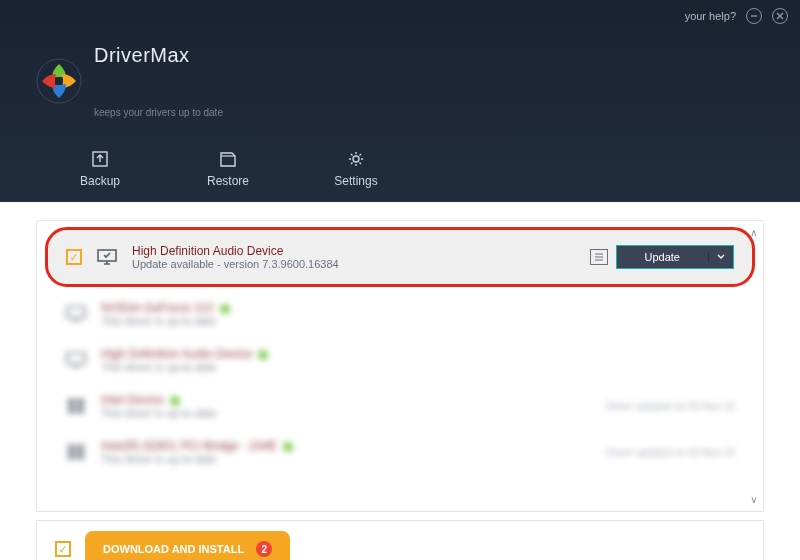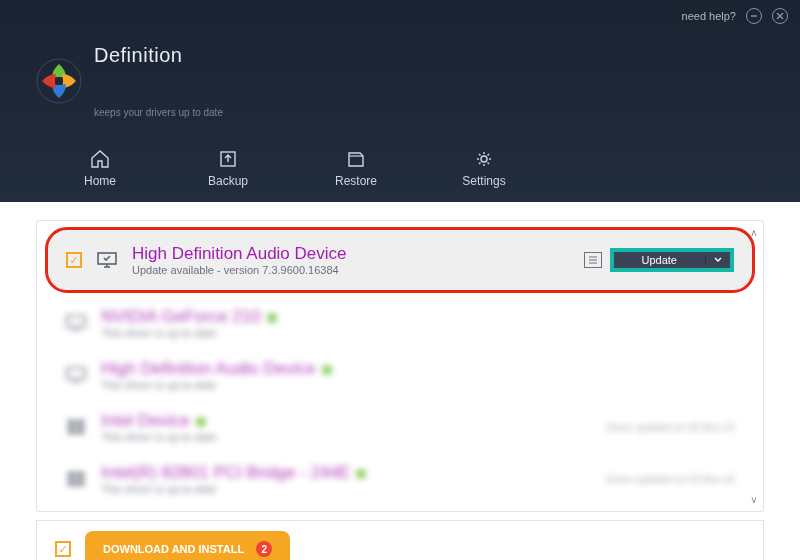--- a/index.html
+++ b/index.html
@@ -22,39 +22,39 @@
   .main-panel { margin: 18px 36px 0; background:#fff; border:1px solid #e2e4e8; border-radius:2px; height: 292px; position:relative; }
   .scroll-area { position:absolute; inset:0; overflow:hidden; }
   .scrollbar { position:absolute; right:2px; top:6px; bottom:6px; width:14px; display:flex; flex-direction:column; align-items:center; justify-content:space-between; }
   .scroll-arrow { color:#8a8f99; font-size:10px; cursor:pointer; }
   .row { display:flex; align-items:center; padding:14px 18px; gap:14px; position:relative; }
   .row.highlight { border:3px solid #e7261a; border-radius:22px; margin:6px 8px 4px; padding:14px 18px; background:#efefef; }
   .row.blurred { filter: blur(3px); opacity:0.85; padding:10px 28px; }
   .chk { width:16px; height:16px; border:2px solid #f5a623; display:inline-flex; align-items:center; justify-content:center; color:#f5a623; font-size:11px; flex-shrink:0; }
   .dev-ic { width:22px; height:18px; flex-shrink:0; color:#5a6270; }
   .row-txt { flex:1; }
-  .row-txt .t { font-size:17px; color:#a21caf; }
+  .row-txt .t { font-size:12px; color:#7f1d1d; }
   .row-txt .s { font-size:11px; color:#6a7080; }
   .dot-green { width:10px; height:10px; border-radius:50%; background:#6ec23a; display:inline-block; margin-left:6px; vertical-align:middle; }
   .row-right { display:flex; align-items:center; gap:8px; }
   .info-ic { width:18px; height:16px; border:1px solid #6a7080; color:#6a7080; font-size:10px; display:flex; align-items:center; justify-content:center; }
-  .update-btn { display:flex; align-items:center; background:#3a4456; border:4px solid #14b8a6; color:#fff; height:24px; }
+  .update-btn { display:flex; align-items:center; background:#3a4456; border:1px solid #14b8a6; color:#fff; height:24px; }
   .update-btn .lbl { padding:0 28px; font-size:11px; }
   .update-btn .car { border-left:1px solid #2a3242; padding:0 8px; font-size:9px; }
   .footer-bar { margin: 8px 36px 0; background:#fff; border:1px solid #e2e4e8; padding:10px 18px; display:flex; align-items:center; gap:14px; }
   .install-btn { background:#f5a623; color:#fff; font-size:11px; font-weight:600; padding:10px 18px; display:flex; align-items:center; gap:8px; border-radius:8px; }
   .copyright { text-align:center; font-size:10px; color:#9aa0aa; padding:12px 0; display:flex; align-items:center; justify-content:center; gap:10px; }
   .upd-note { font-size:10px; color:#9aa0aa; }
 </style>
 </head>
 <body>
 
 <div class="header-area">
   <div class="titlebar">
-    <span class="help-link">need help?</span>
+    <span class="help-link">your help?</span>
     <span class="win-btn">
       <svg width="8" height="8" viewBox="0 0 8 8">
           <line x1="1" y1="4" x2="7" y2="4" stroke="currentColor" stroke-width="1.4"></line>
         </svg>
     </span>
     <span class="win-btn">
       <svg width="8" height="8" viewBox="0 0 8 8">
           <line x1="1" y1="1" x2="7" y2="7" stroke="currentColor" stroke-width="1.4"></line>
           <line x1="7" y1="1" x2="1" y2="7" stroke="currentColor" stroke-width="1.4"></line>
         </svg>
@@ -64,31 +64,25 @@
     <div class="logo-circle">
       <svg width="46" height="46" viewBox="0 0 46 46">
         <circle cx="23" cy="23" r="22" fill="none" stroke="#3a4a5e" stroke-width="1"></circle>
         <path d="M23 6 Q30 12 30 20 Q23 18 16 20 Q16 12 23 6Z" fill="#6ec23a"></path>
         <path d="M40 23 Q34 30 26 30 Q28 23 26 16 Q34 16 40 23Z" fill="#f5a623"></path>
         <path d="M23 40 Q16 34 16 26 Q23 28 30 26 Q30 34 23 40Z" fill="#2e7cd6"></path>
         <path d="M6 23 Q12 16 20 16 Q18 23 20 30 Q12 30 6 23Z" fill="#d93a2b"></path>
       </svg>
     </div>
     <div class="brand-txt">
-      <div class="name">Definition</div>
+      <div class="name">DriverMax</div>
       <div class="tag">keeps your drivers up to date</div>
     </div>
   </div>
   <div class="tabs">
-    <div class="tab">
-      <svg class="ic" viewBox="0 0 20 18">
-          <path d="M2 8 L10 1 L18 8 V17 H12 V11 H8 V17 H2 Z" fill="none" stroke="#cfd6e0" stroke-width="1.4"></path>
-        </svg>
-      <span>Home</span>
-    </div>
     <div class="tab">
       <svg class="ic" viewBox="0 0 20 18">
           <rect x="3" y="2" width="14" height="14" fill="none" stroke="#cfd6e0" stroke-width="1.4"></rect>
           <path d="M10 12 V5 M7 8 L10 5 L13 8" fill="none" stroke="#cfd6e0" stroke-width="1.4"></path>
         </svg>
       <span>Backup</span>
     </div>
     <div class="tab">
       <svg class="ic" viewBox="0 0 20 18">
           <path d="M3 6 V3 H14 L17 6 V16 H3 Z" fill="none" stroke="#cfd6e0" stroke-width="1.4"></path>

